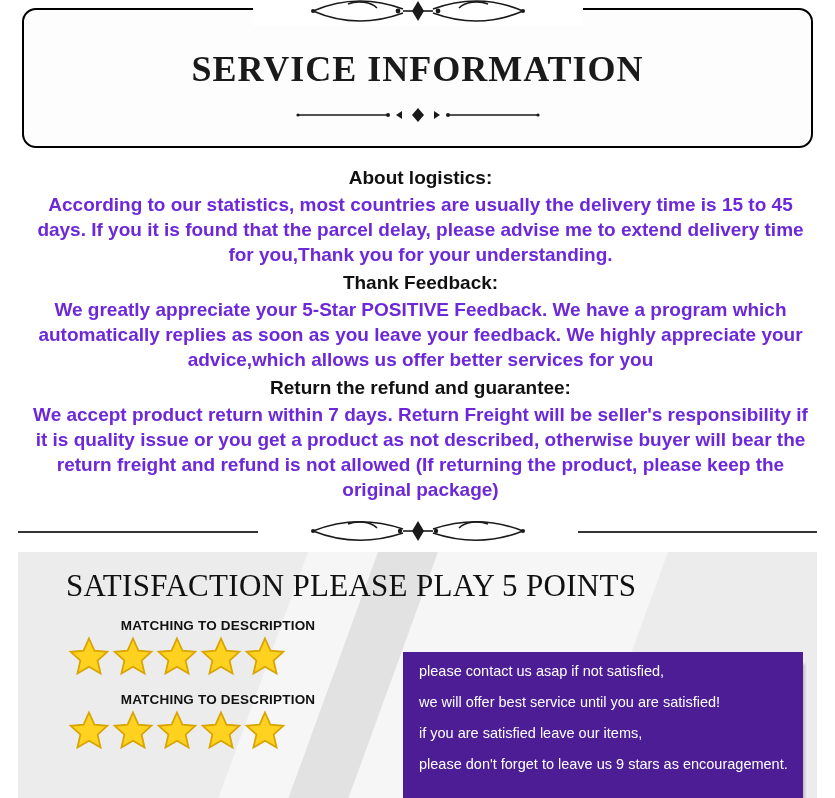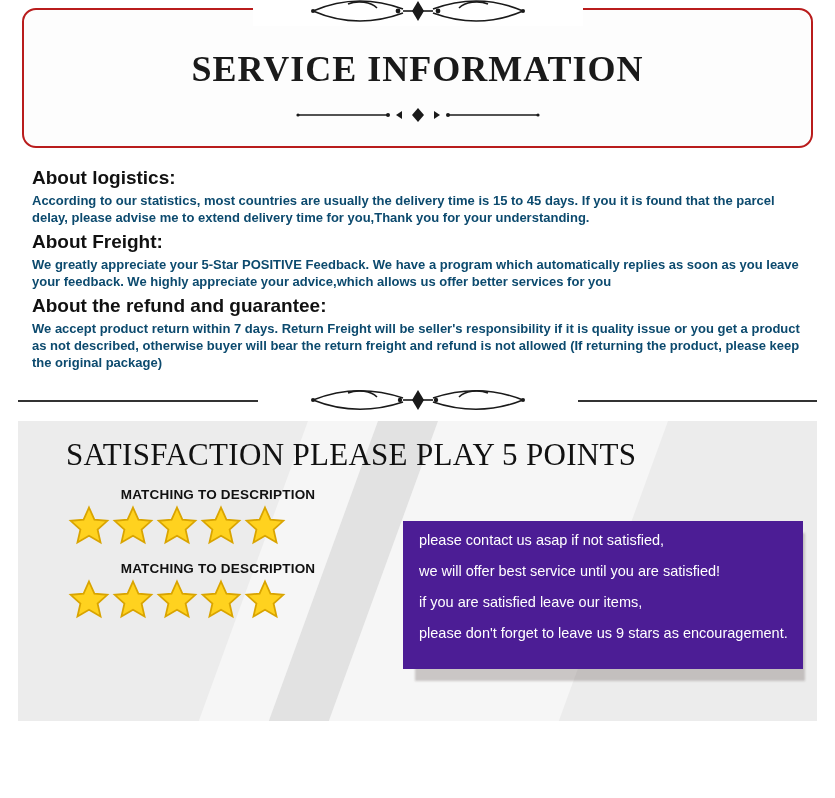--- a/index.html
+++ b/index.html
@@ -14,21 +14,21 @@
     font-family: "Liberation Sans", sans-serif;
     overflow: hidden;
     position: relative;
   }
 
   
   .header-banner {
     position: relative;
     margin: 8px 22px 0 22px;
     height: 140px;
-    border: 2px solid #b91c1c;
+    border: 2px solid #000000;
     border-radius: 14px;
     background: #fdfdfd;
   }
   .header-title {
     position: absolute;
     top: 38px;
     left: 0;
     right: 0;
     text-align: center;
     font-family: "Liberation Serif", serif;
@@ -58,34 +58,35 @@
     width: 300px;
     height: 18px;
     display: flex;
     align-items: center;
     justify-content: center;
   }
 
   
   .info-block {
     padding: 14px 26px 0 32px;
+    text-align: center;
   }
   .sec-head {
     font-family: "Liberation Sans", sans-serif;
     font-weight: bold;
     font-size: 19px;
     color: #111;
     margin: 4px 0 2px 0;
     line-height: 1.25;
   }
   .sec-body {
     font-family: "Liberation Sans", sans-serif;
     font-weight: bold;
-    font-size: 13px;
-    color: #0c4a6e;
+    font-size: 19px;
+    color: #6d28d9;
     line-height: 1.32;
     margin: 0 0 4px 0;
   }
 
   
   .mid-divider {
     position: relative;
     height: 34px;
     margin: 12px 18px 0 18px;
   }
@@ -247,24 +248,24 @@
       </g>
     </svg>
   </div>
 </div>
 
 <div class="info-block">
 
   <div class="sec-head">About logistics:</div>
   <div class="sec-body">According to our statistics, most countries are usually the delivery time is 15 to 45 days. If you it is found that the parcel delay, please advise me to extend delivery time for you,Thank you for your understanding.</div>
 
-  <div class="sec-head">About Freight:</div>
+  <div class="sec-head">Thank Feedback:</div>
   <div class="sec-body">We greatly appreciate your 5-Star POSITIVE Feedback. We have a program which automatically replies as soon as you leave your feedback. We highly appreciate your advice,which allows us offer better services for you</div>
 
-  <div class="sec-head">About the refund and guarantee:</div>
+  <div class="sec-head">Return the refund and guarantee:</div>
   <div class="sec-body">We accept product return within 7 days. Return Freight will be seller's responsibility if it is quality issue or you get a product as not described, otherwise buyer will bear the return freight and refund is not allowed (If returning the product, please keep the original package)</div>
 
 </div>
 
 <div class="mid-divider">
   <div class="line"></div>
   <div class="orn">
     <svg width="320" height="34" viewBox="0 0 320 34" aria-hidden="true">
       <g stroke="#1a1a1a" stroke-width="1.6" fill="none">
         <path d="M55 17 C 85 5, 115 5, 145 15"></path>

